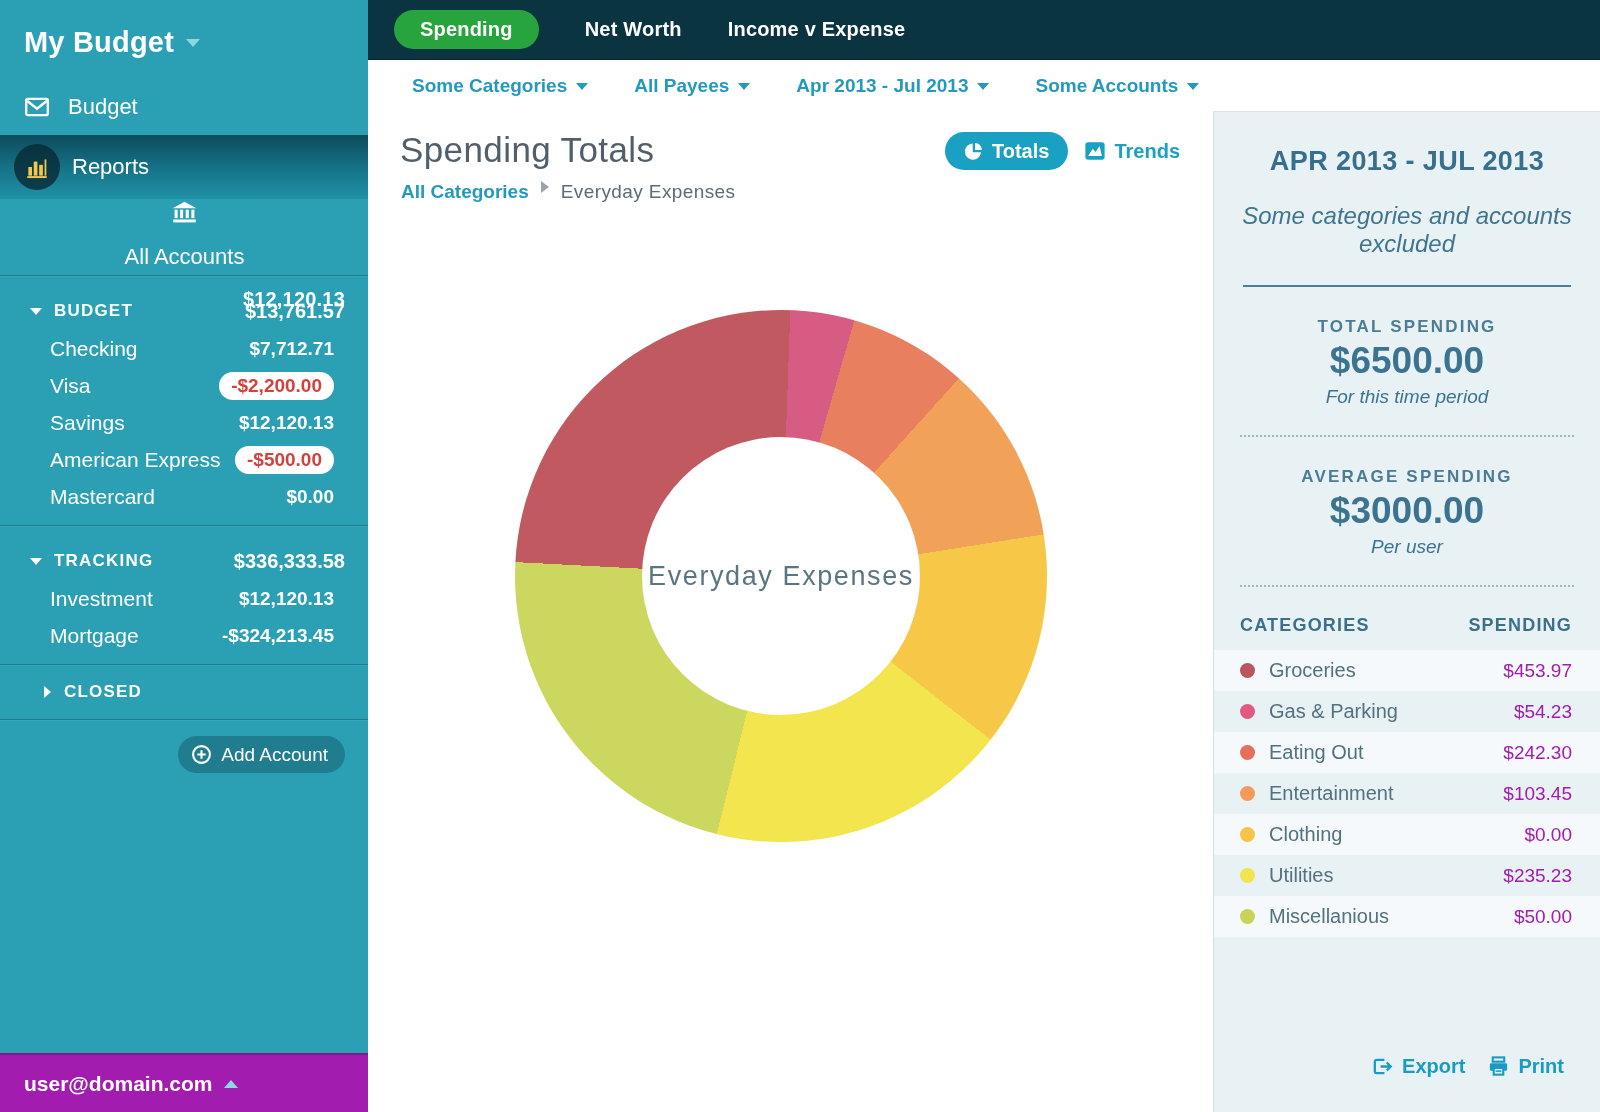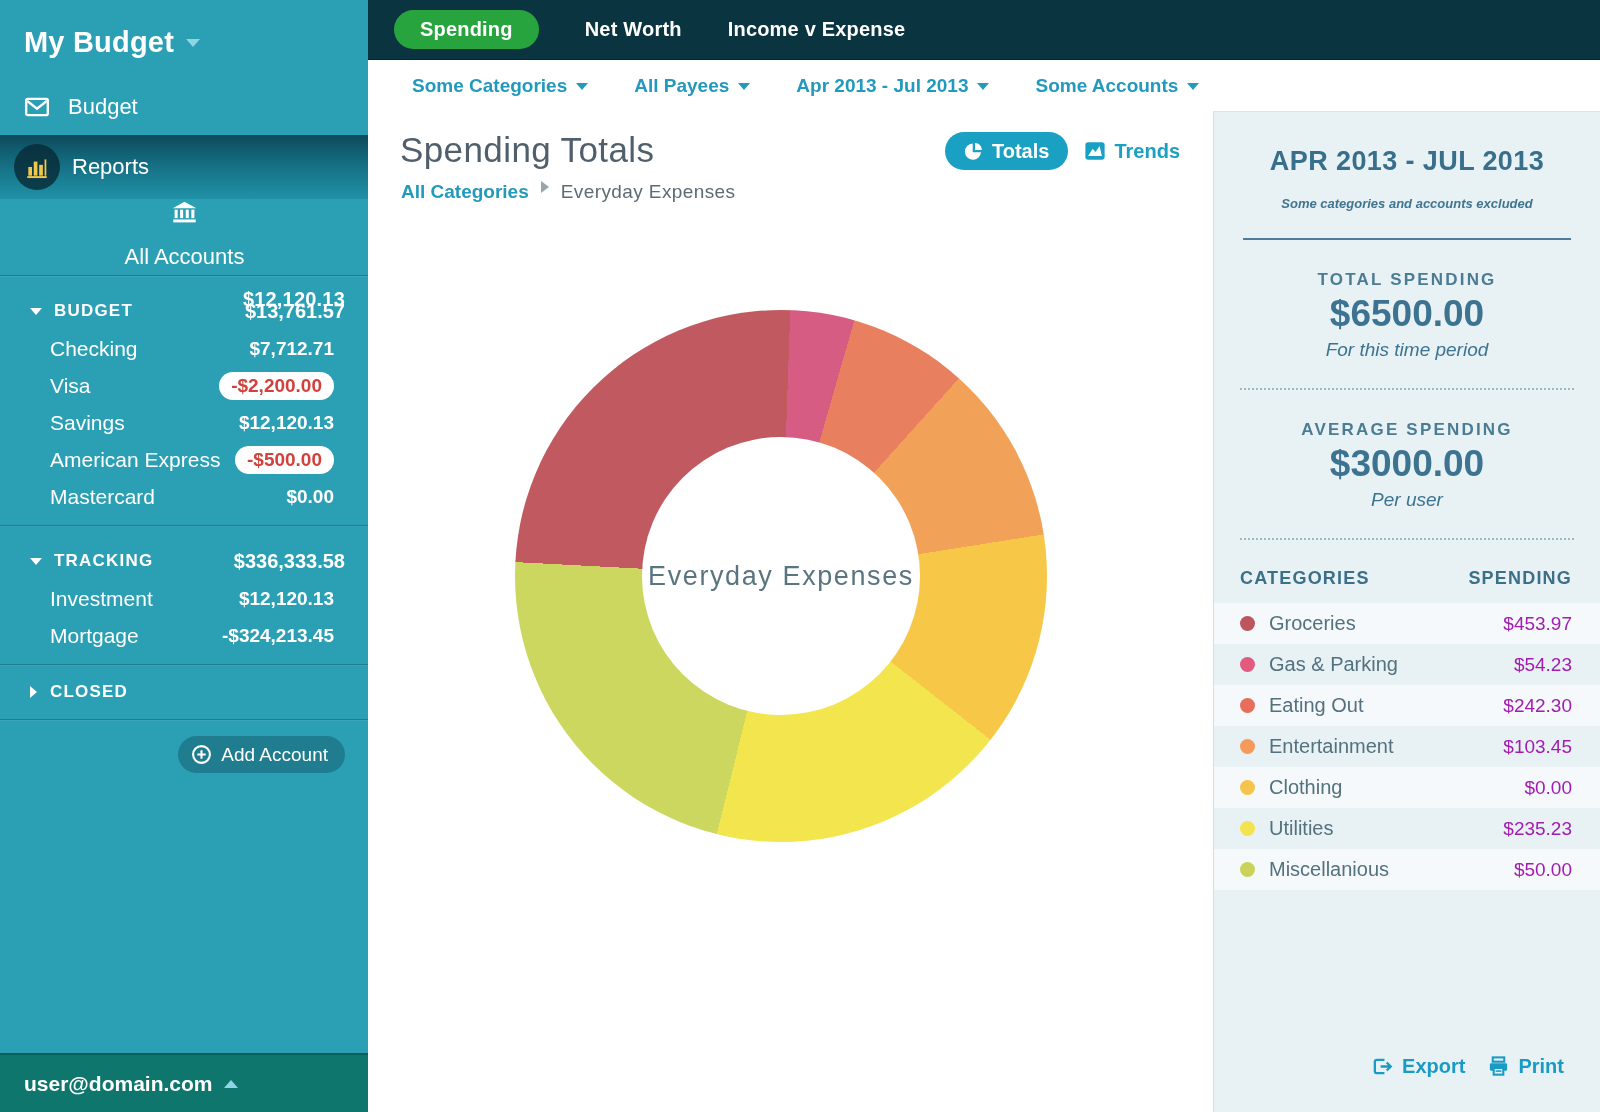--- a/index.html
+++ b/index.html
@@ -22,24 +22,24 @@
   .sb-accounts-row{height:76px;flex-direction:column;}
   .sb-val{margin-left:auto;font-weight:bold;font-size:20px;letter-spacing:.2px;}
   .sb-divider{border-top:1px solid rgba(0,0,0,.22);box-shadow:0 1px 0 rgba(255,255,255,.07);}
   .sb-section{padding:16px 0 10px 0;}
   .sec-head{display:flex;align-items:center;height:38px;padding:0 23px 0 30px;gap:12px;cursor:pointer;}
   .sec-label{font-size:17px;font-weight:600;letter-spacing:1.2px;}
   .sec-val{margin-left:auto;font-weight:bold;font-size:20px;}
   .acct-row{display:flex;align-items:center;height:37px;padding:0 34px 0 50px;font-size:21px;cursor:pointer;}
   .acct-val{margin-left:auto;font-weight:bold;font-size:19px;}
   .neg-pill{background:#fff;color:#d2413b;border-radius:15px;padding:3px 12px;font-weight:bold;font-size:19px;}
-  .sb-closed{height:54px;display:flex;align-items:center;gap:13px;padding-left:30px;font-size:17px;font-weight:600;letter-spacing:1.2px;cursor:pointer;}
+  .sb-closed{height:54px;display:flex;align-items:center;gap:13px;padding-left:44px;font-size:17px;font-weight:600;letter-spacing:1.2px;cursor:pointer;}
   .add-wrap{padding:16px 23px;text-align:right;}
   .add-btn{display:inline-flex;align-items:center;gap:9px;height:37px;padding:0 17px 0 13px;border-radius:19px;background:rgba(5,48,60,.30);color:#fff;font-size:19px;cursor:pointer;border:none;}
-  .sb-footer{position:absolute;left:0;right:0;bottom:0;height:57px;background:#0f766e;border-top:2px solid rgba(0,0,0,.18);display:flex;align-items:center;gap:11px;padding-left:24px;font-size:21px;font-weight:bold;cursor:pointer;}
+  .sb-footer{position:absolute;left:0;right:0;bottom:0;height:57px;background:#a21caf;border-top:2px solid rgba(0,0,0,.18);display:flex;align-items:center;gap:11px;padding-left:24px;font-size:21px;font-weight:bold;cursor:pointer;}
 
   
   .topbar{position:absolute;left:368px;top:0;width:1232px;height:60px;background:#0a3540;display:flex;align-items:center;gap:46px;padding-left:26px;box-sizing:border-box;border-bottom:1px solid rgba(0,0,0,.3);}
   .top-tab{color:#fff;font-size:20px;font-weight:600;cursor:pointer;letter-spacing:.2px;}
   .top-tab.active{background:#27a43e;border-radius:20px;padding:8px 26px;}
 
   
   .filterbar{position:absolute;left:368px;top:60px;width:1232px;height:52px;background:#fff;border-bottom:1px solid #dfe3e5;display:flex;align-items:center;gap:46px;padding-left:44px;box-sizing:border-box;}
   .filter{display:flex;align-items:center;gap:9px;color:#2299bd;font-size:19px;font-weight:600;cursor:pointer;}
   .caret-filter{border-left:6px solid transparent;border-right:6px solid transparent;border-top:7px solid #2299bd;margin-top:2px;}
@@ -55,21 +55,21 @@
   .totals-btn{display:inline-flex;align-items:center;gap:9px;height:38px;padding:0 19px;border-radius:19px;background:#1aa0c2;color:#fff;font-size:20px;font-weight:600;cursor:pointer;border:none;}
   .trends-btn{display:inline-flex;align-items:center;gap:8px;color:#1aa0c2;font-size:20px;font-weight:600;cursor:pointer;}
 
   .donut{position:absolute;left:147px;top:214px;width:532px;height:532px;border-radius:50%;}
   .donut-hole{position:absolute;left:127px;top:127px;width:278px;height:278px;border-radius:50%;background:#fff;display:flex;align-items:center;justify-content:center;}
   .donut-label{font-size:27px;font-weight:300;color:#5b7580;letter-spacing:1.6px;}
 
   
   .panel{position:absolute;left:1213px;top:112px;width:387px;height:1000px;background:#e8f2f5;border-left:1px solid #d2e1e6;box-sizing:border-box;}
   .period{margin-top:34px;text-align:center;font-size:27px;font-weight:bold;color:#386f8c;letter-spacing:.4px;}
-  .period-note{margin-top:19px;text-align:center;font-style:italic;font-size:13px;color:#3f7590;font-weight:bold;}
+  .period-note{margin-top:25px;text-align:center;font-style:italic;font-size:24px;color:#3f7590;}
   .solid-div{margin:27px 29px 0 29px;border-top:2px solid #4c7e99;}
   .stat{margin-top:30px;text-align:center;}
   .stat-label{font-size:17px;font-weight:600;color:#4b7c94;letter-spacing:2.2px;}
   .stat-value{margin-top:3px;font-size:37px;font-weight:bold;color:#3c7391;}
   .stat-note{margin-top:4px;font-style:italic;font-size:19px;color:#3c7391;}
   .dotted-div{margin:27px 26px 0 26px;border-top:2px dotted #9cb9c6;}
   .cat-header{margin-top:28px;display:flex;align-items:center;padding:0 28px 0 26px;}
   .cat-h1{font-size:18px;font-weight:bold;color:#3c7089;letter-spacing:1.2px;}
   .cat-h2{margin-left:auto;font-size:18px;font-weight:bold;color:#3c7089;letter-spacing:1.2px;}
   .cat-rows{margin-top:14px;}

